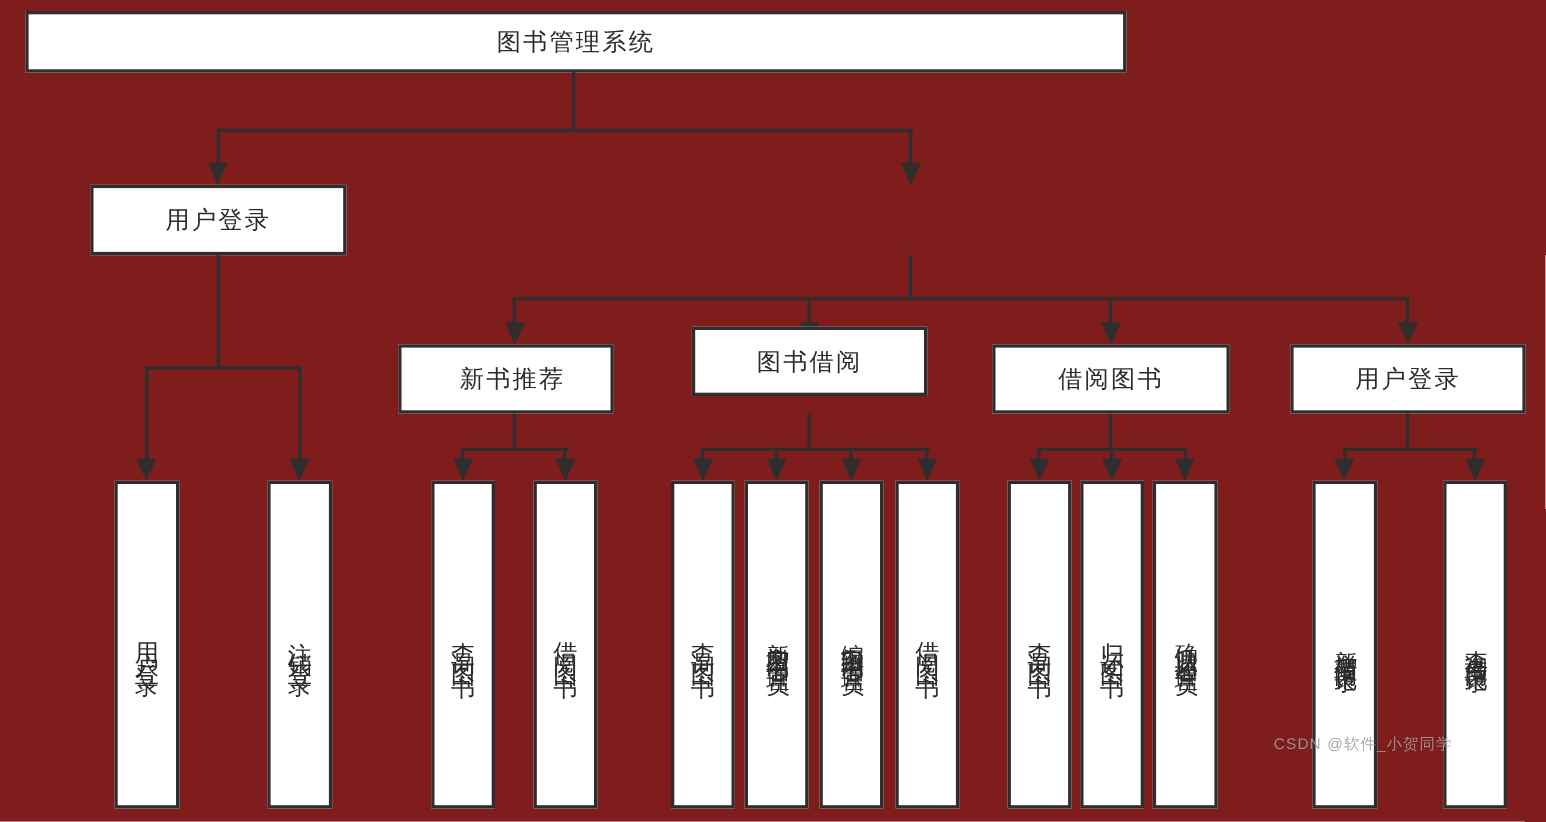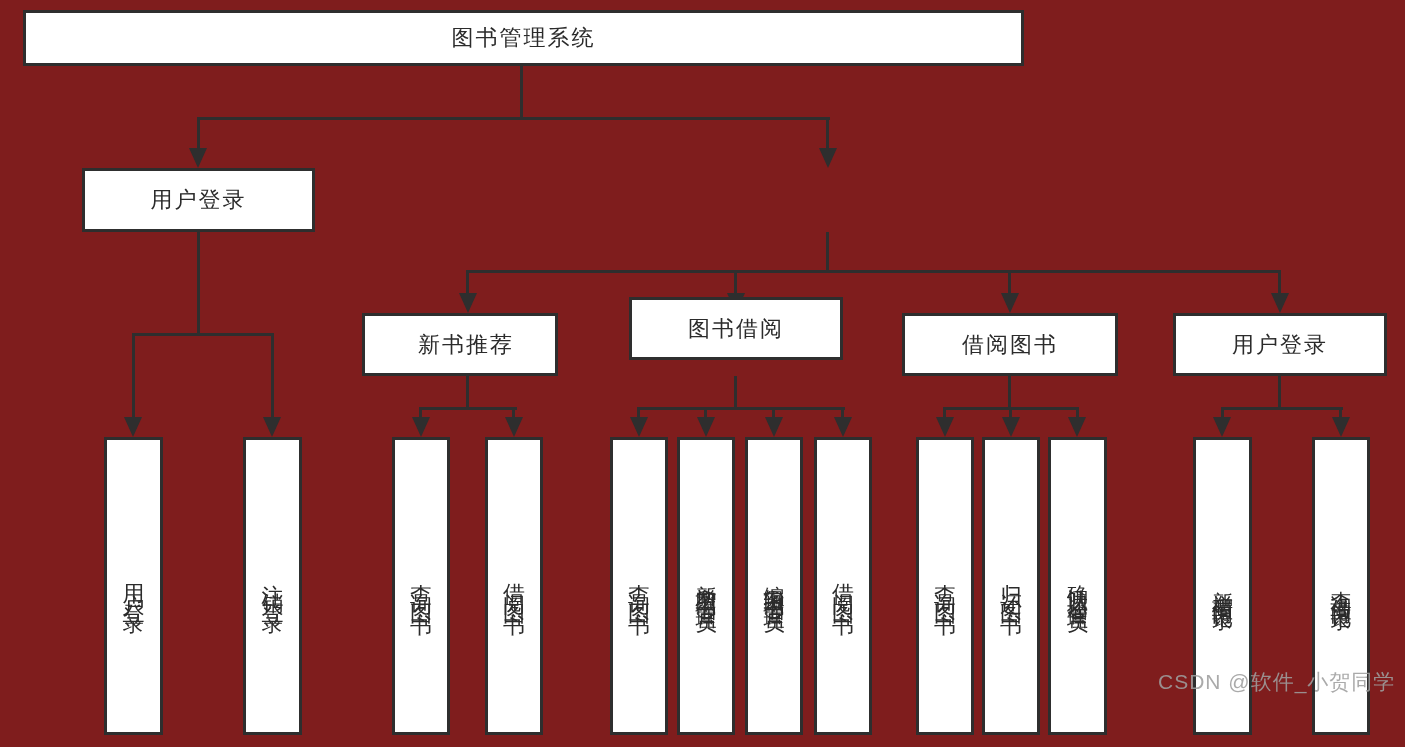--- a/index.html
+++ b/index.html
@@ -54,21 +54,21 @@
     position: absolute; width: 0; height: 0;
     border-left: 9px solid transparent;
     border-right: 9px solid transparent;
     border-top: 20px solid #2e2e2e;
   }
   .watermark {
     position: absolute;
     left: 1158px;
     top: 668px;
     width: 240px;
-    font-size: 21px;
+    font-size: 14px;
     letter-spacing: 1px;
     color: rgba(158, 158, 158, 0.88);
     z-index: 5;
     white-space: nowrap;
   }
 </style>
 </head>
 <body>
 
 <div class="canvas">

